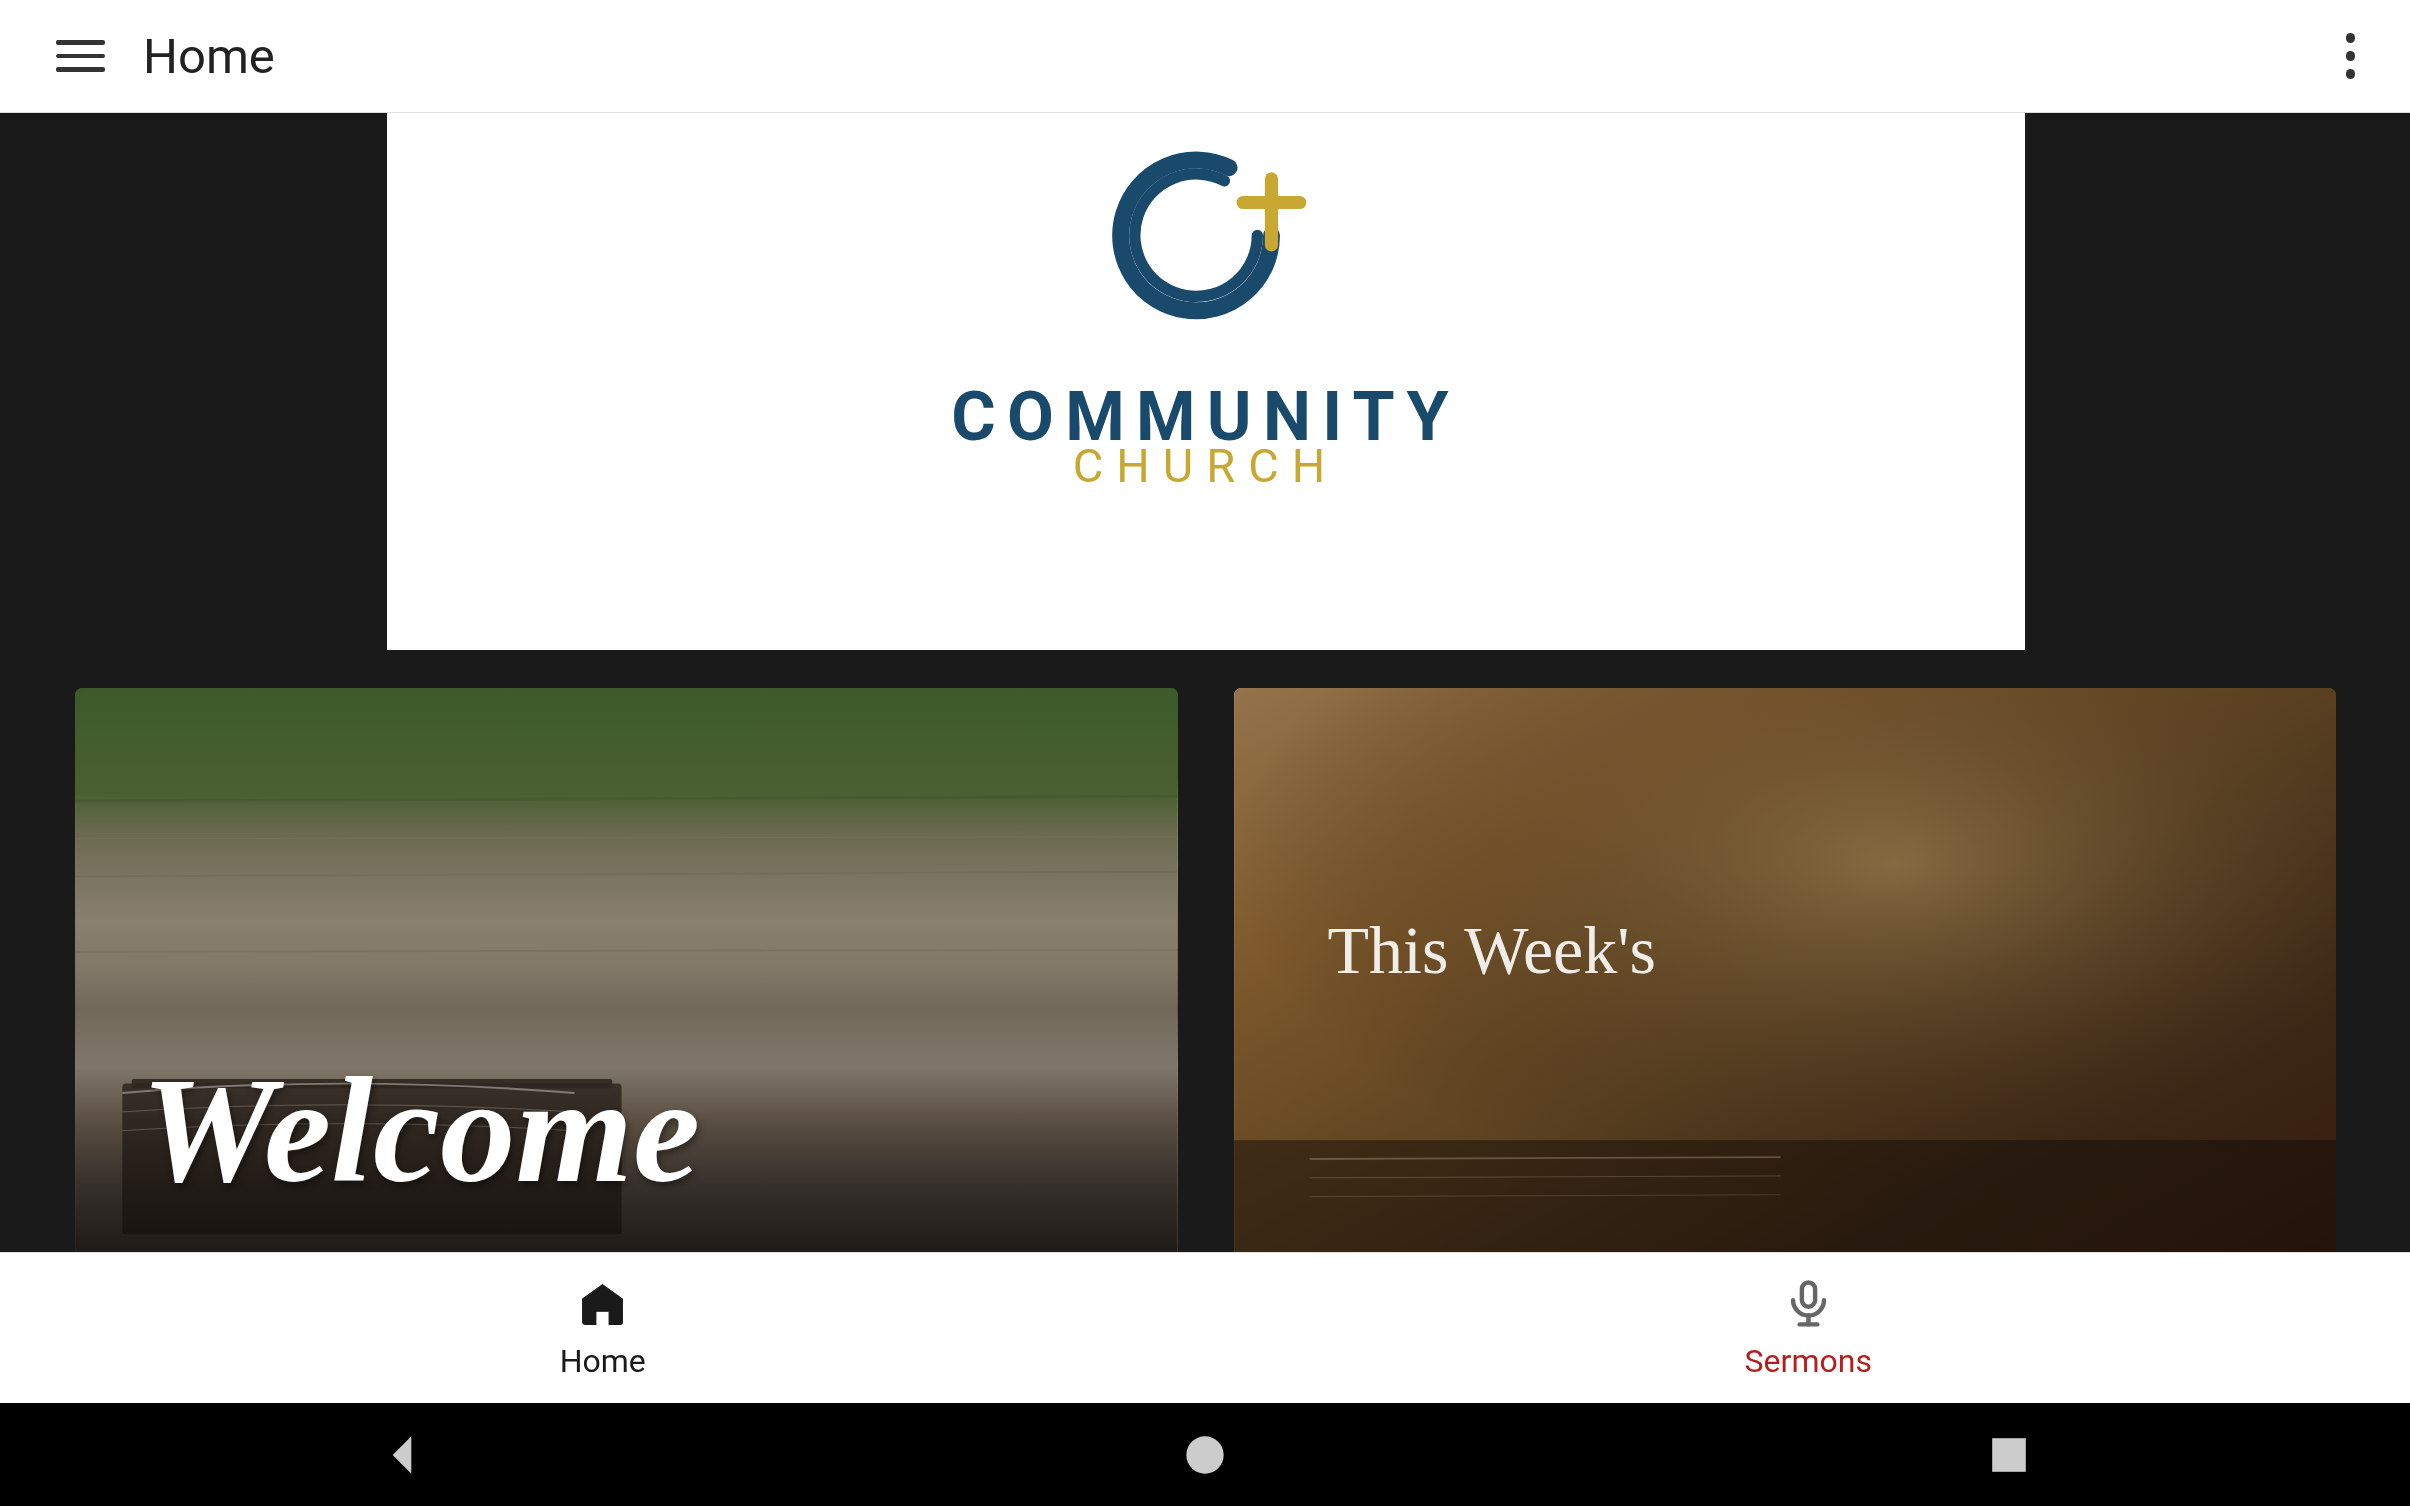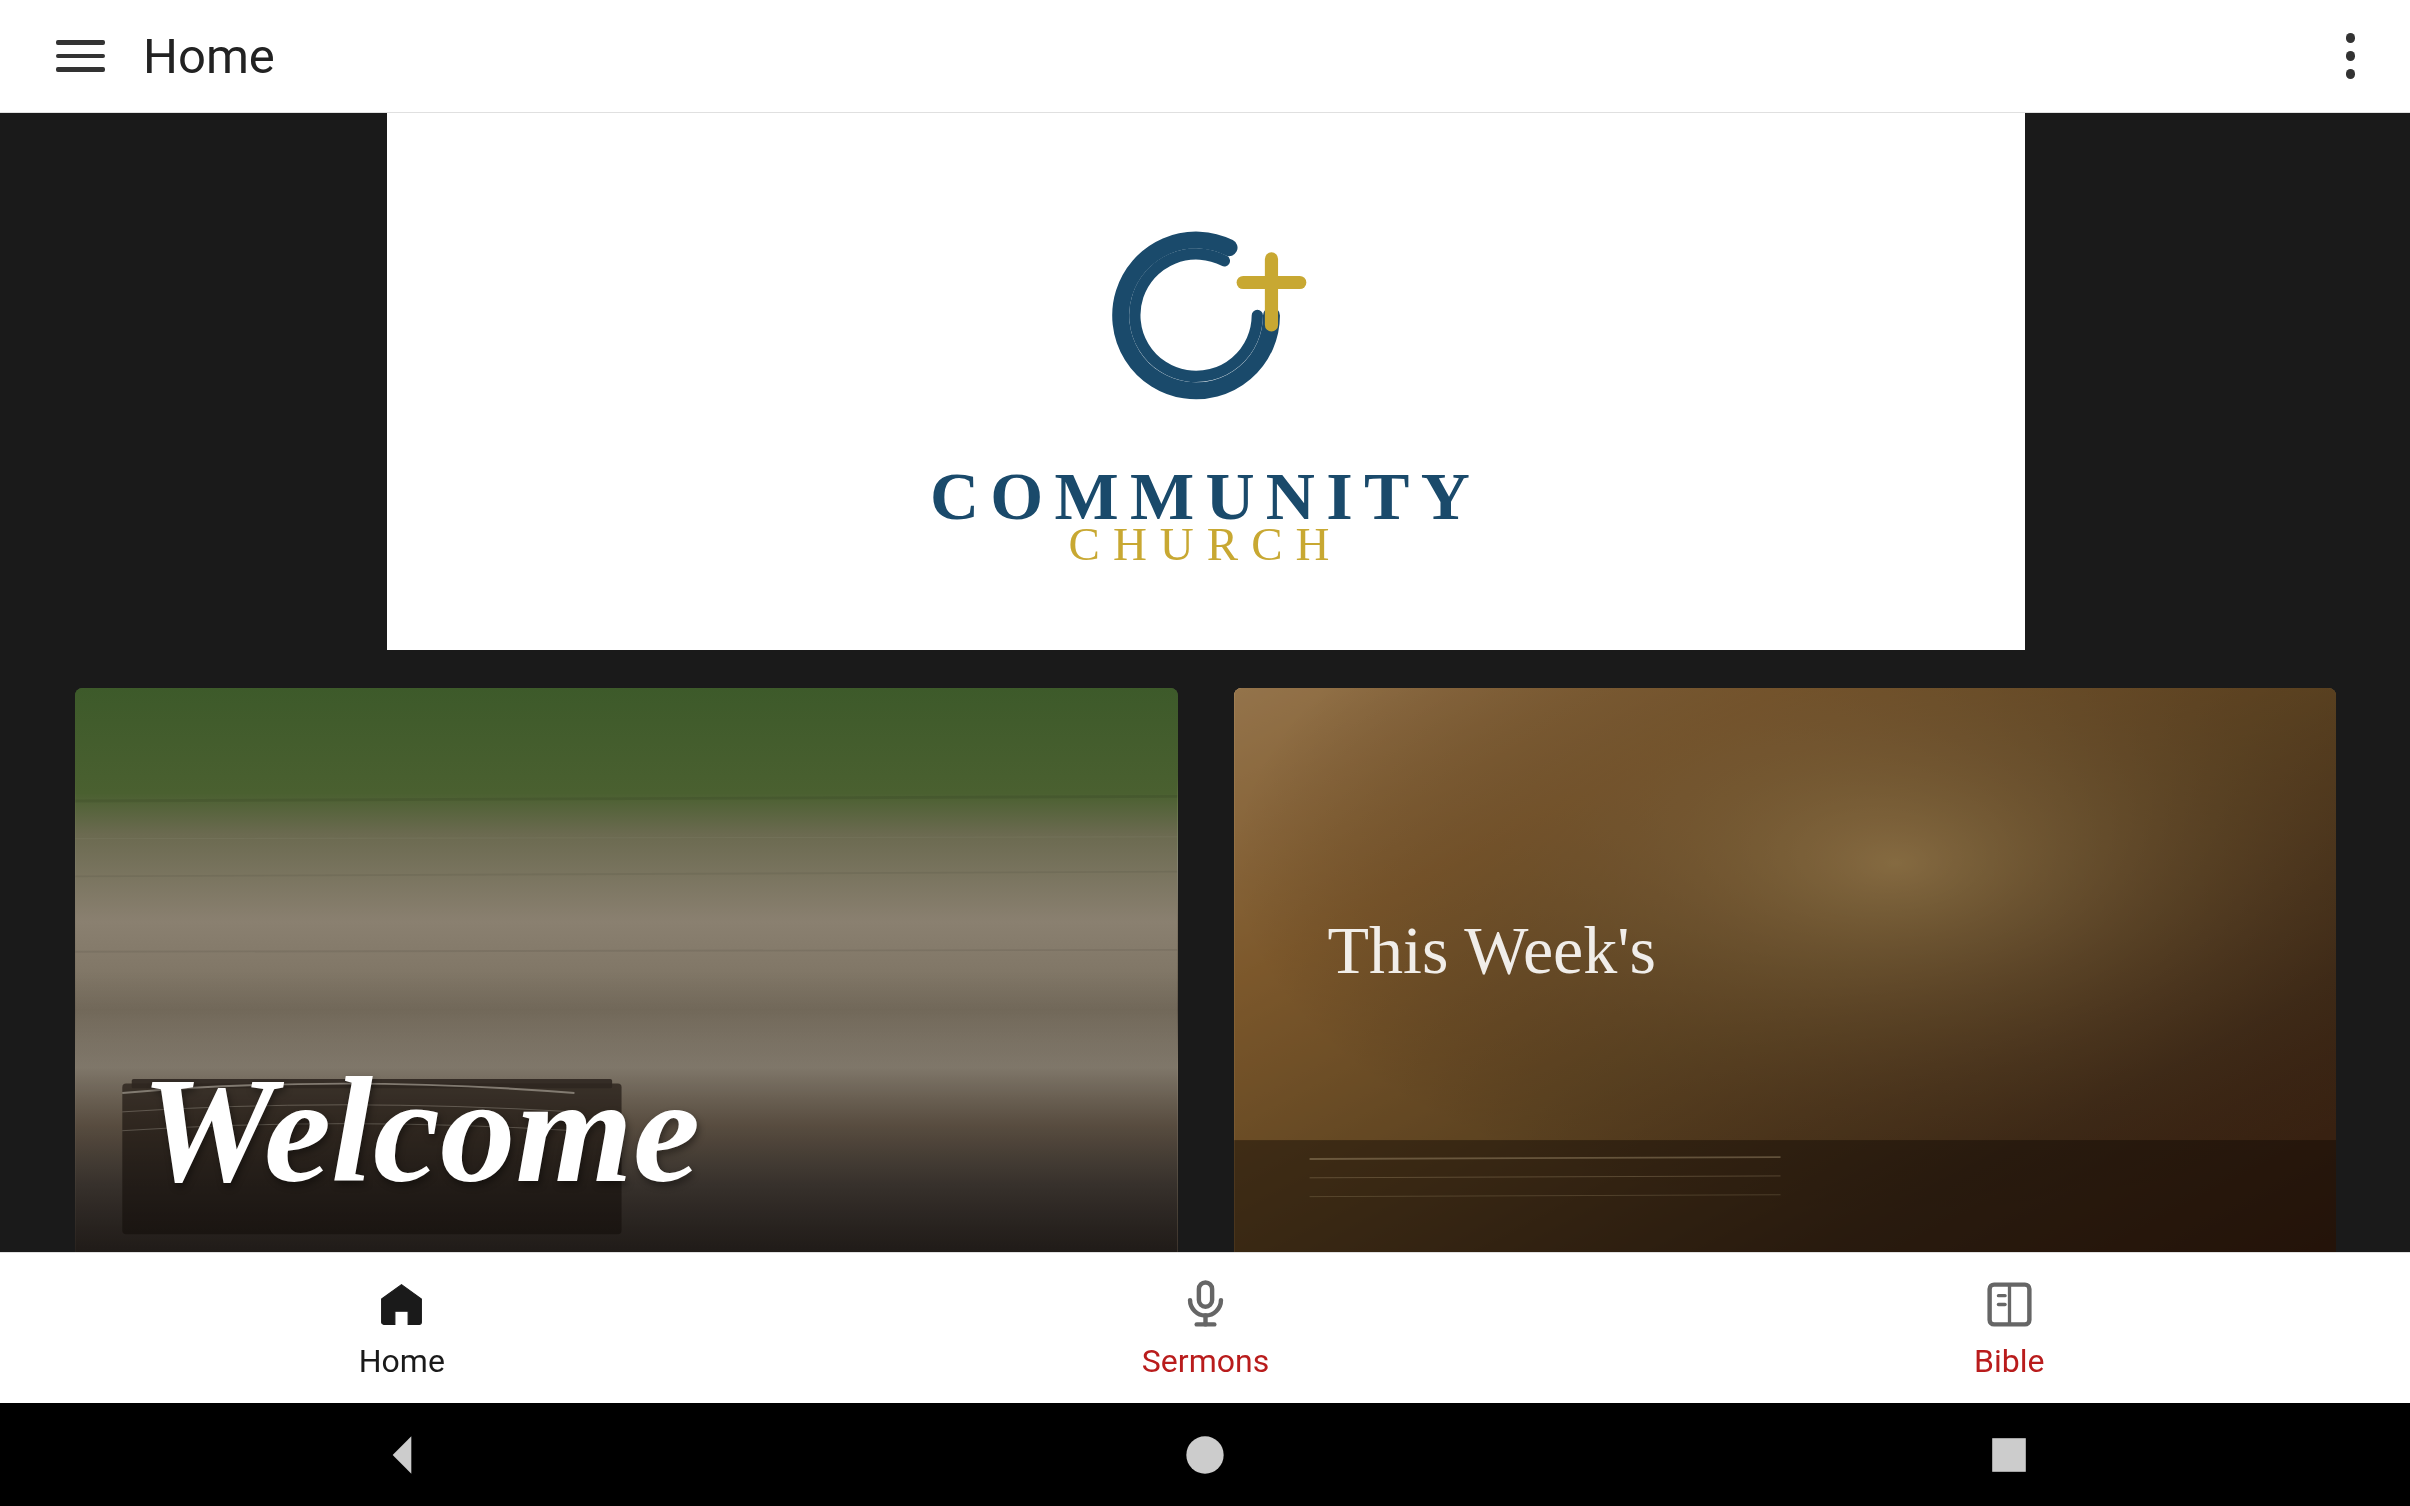--- a/index.html
+++ b/index.html
@@ -84,24 +84,22 @@
       overflow: hidden;
     }
 
     
     .logo-banner {
       background: #ffffff;
       width: 1638px;
       margin: 0 auto;
       height: 537px;
       display: flex;
-      align-items: center;
       justify-content: center;
       flex-shrink: 0;
-      font-family: Liberation Serif, serif;
     }
 
     .logo-container {
       display: flex;
       flex-direction: column;
       align-items: center;
       gap: 19px;
     }
 
     .logo-graphic {
@@ -440,31 +438,20 @@
         <rect x="9" y="2" width="6" height="11" rx="3" stroke="#666" stroke-width="2" fill="none"></rect>
         <path d="M5 10C5 13.87 8.13 17 12 17C15.87 17 19 13.87 19 10" stroke="#666" stroke-width="2" stroke-linecap="round" fill="none"></path>
         <line x1="12" y1="17" x2="12" y2="21" stroke="#666" stroke-width="2" stroke-linecap="round"></line>
         <line x1="8" y1="21" x2="16" y2="21" stroke="#666" stroke-width="2" stroke-linecap="round"></line>
       </svg>
     </div>
     <span class="nav-label">Sermons</span>
   </div>
 
 
-  <div class="nav-item">
-    <div class="nav-icon">
-      <svg viewBox="0 0 24 24" fill="none" xmlns="http://www.w3.org/2000/svg">
-        <rect x="3" y="3" width="18" height="18" rx="2" stroke="#666" stroke-width="2" fill="none"></rect>
-        <line x1="12" y1="3" x2="12" y2="21" stroke="#666" stroke-width="1.5"></line>
-        <line x1="7" y1="8" x2="10" y2="8" stroke="#666" stroke-width="1.5" stroke-linecap="round"></line>
-        <line x1="7" y1="12" x2="10" y2="12" stroke="#666" stroke-width="1.5" stroke-linecap="round"></line>
-      </svg>
-    </div>
-    <span class="nav-label">Bible</span>
-  </div>
 
 
 </div>
 
 <div class="system-nav">
   <div class="sys-btn">
     <svg width="56" height="56" viewBox="0 0 60 60">
       <polygon points="40,10 20,30 40,50" fill="#ffffff" opacity="0.8"></polygon>
     </svg>
   </div>

